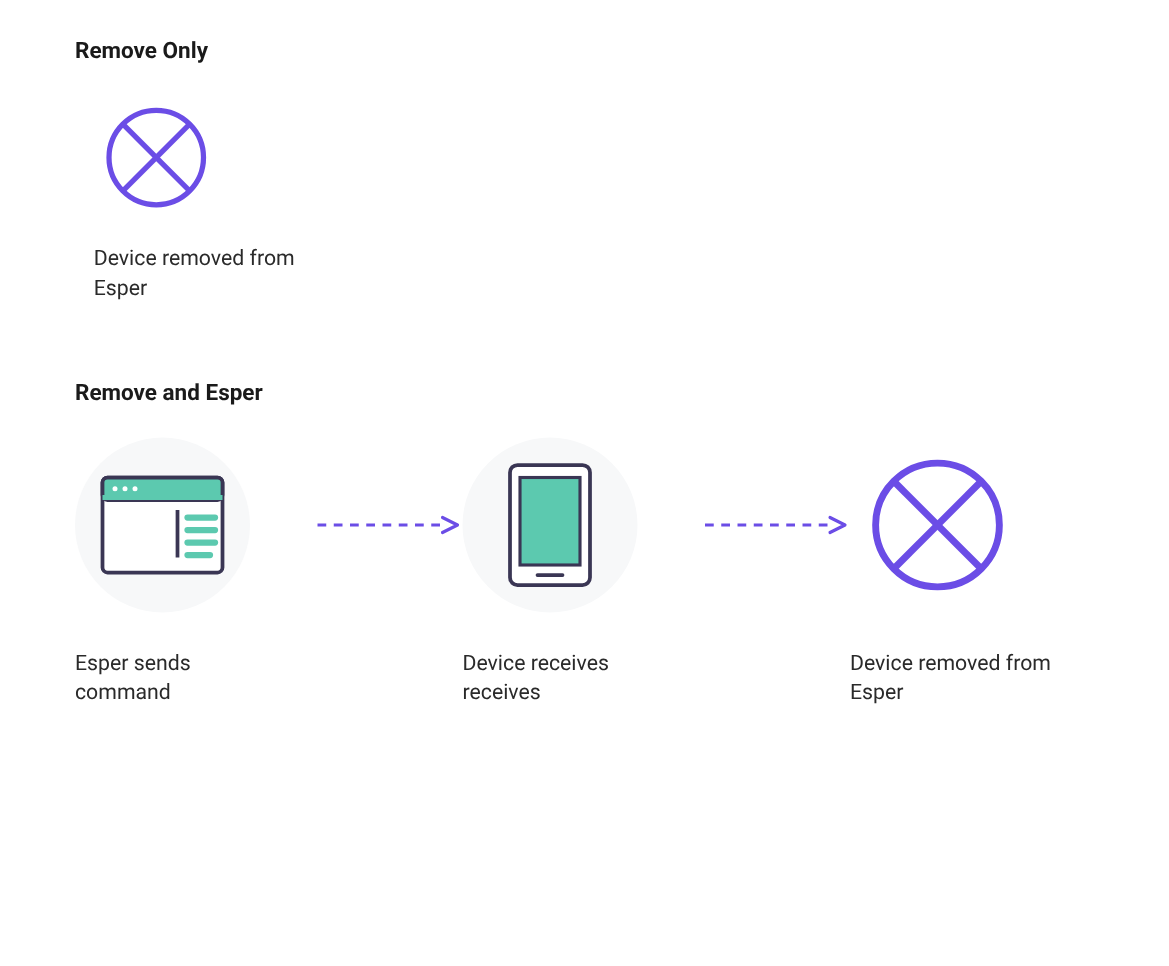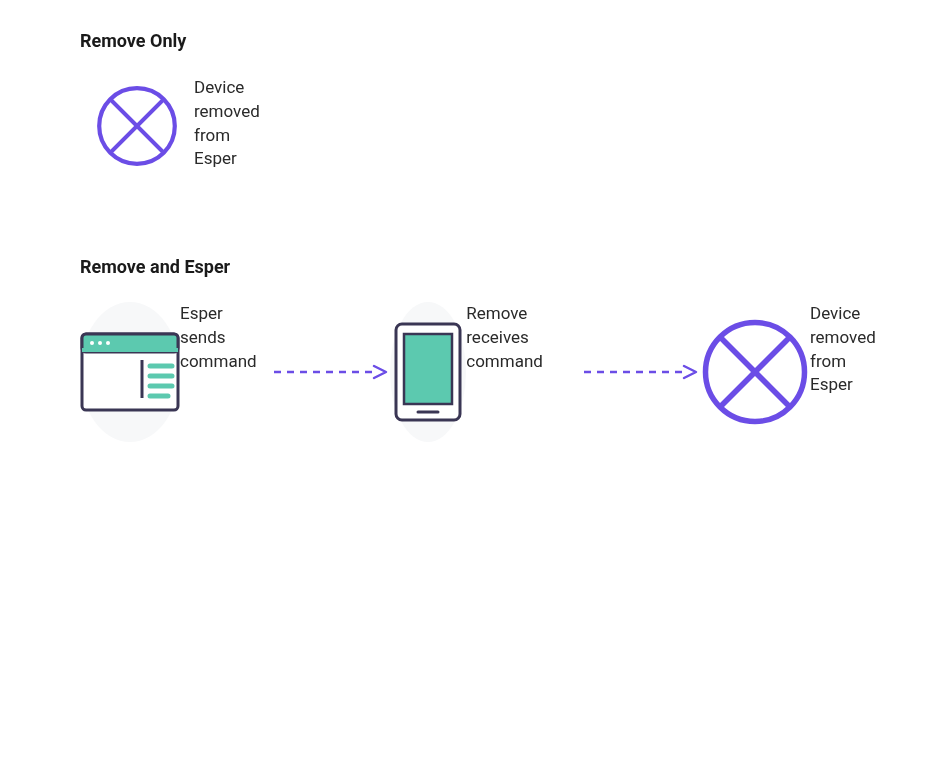--- a/index.html
+++ b/index.html
@@ -12,29 +12,29 @@
     color: #333;
   }
   .section-title {
     font-weight: 700;
     font-size: 18px;
     color: #1a1a1a;
     margin-bottom: 25px;
   }
   .section {
     margin-bottom: 60px;
-    margin-left: 20px;
   }
   .step-row {
     display: flex;
-    align-items: flex-end;
+    align-items: flex-start;
     gap: 0;
   }
   .step {
     display: flex;
+    flex-direction: column;
     align-items: flex-start;
     width: 190px;
   }
   .icon-circle {
     width: 140px;
     height: 140px;
     border-radius: 50%;
     background: #f7f8f9;
     display: flex;
     align-items: center;
@@ -121,21 +121,21 @@
     </div>
 
     <div class="step">
       <div class="icon-circle">
         <svg width="68" height="100" viewBox="0 0 68 100">
           <rect x="2" y="2" width="64" height="96" rx="6" fill="#ffffff" stroke="#3a3654" stroke-width="3"></rect>
           <rect x="10" y="12" width="48" height="70" fill="#5cc9af" stroke="#3a3654" stroke-width="2.5"></rect>
           <line x1="24" y1="90" x2="44" y2="90" stroke="#3a3654" stroke-width="3" stroke-linecap="round"></line>
         </svg>
       </div>
-      <div class="step-label">Remove receives command</div>
+      <div class="step-label">Device receives receives</div>
     </div>
 
     <div class="arrow">
       <svg width="120" height="20" viewBox="0 0 120 20">
         <line x1="4" y1="10" x2="104" y2="10" stroke="#6b4de6" stroke-width="2.5" stroke-dasharray="7 6"></line>
         <path d="M 104 4 L 116 10 L 104 16" fill="none" stroke="#6b4de6" stroke-width="2.5" stroke-linejoin="round" stroke-linecap="round"></path>
       </svg>
     </div>
 
     <div class="step">

